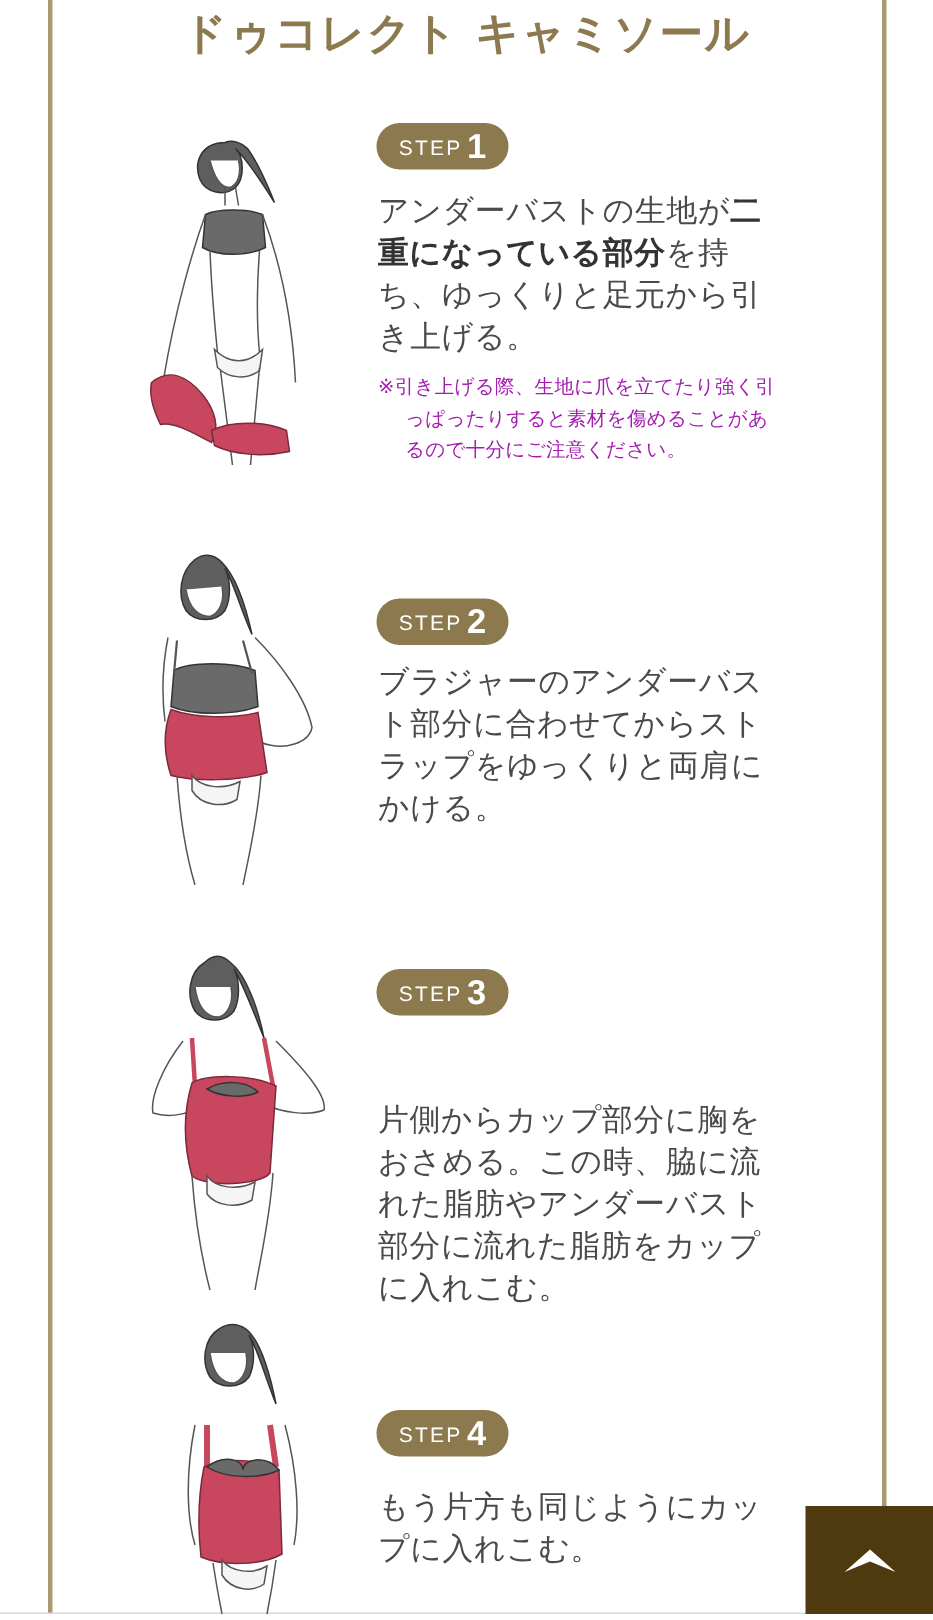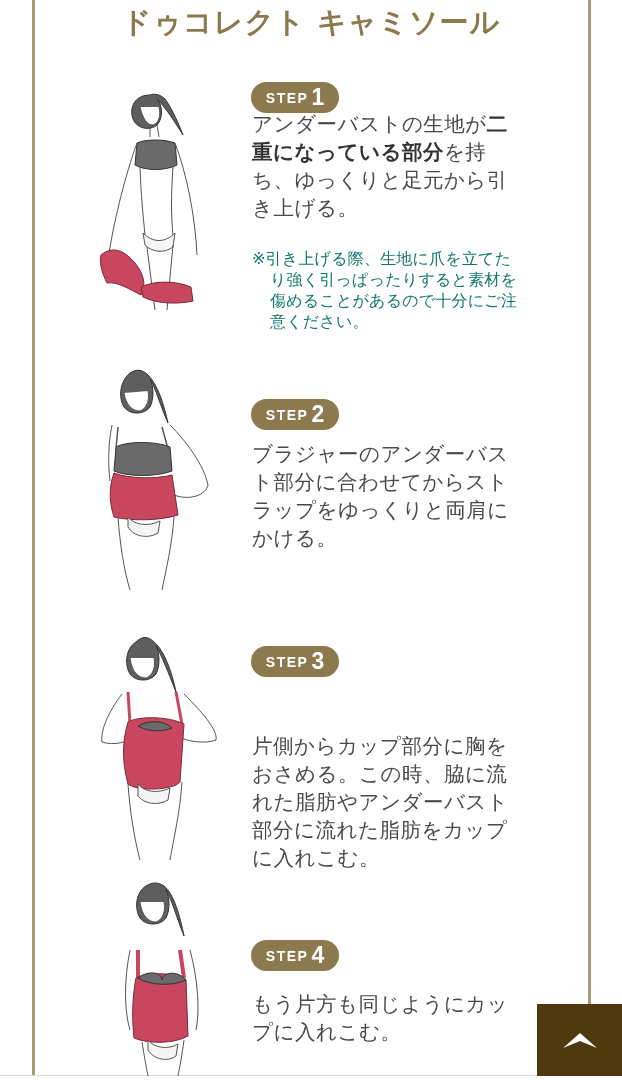--- a/index.html
+++ b/index.html
@@ -23,30 +23,30 @@
       line-height: 40px;
     }
     .step { position: absolute; left: 0; width: 622px; }
     .illus { position: absolute; }
     .badge {
       position: absolute; left: 251px; width: 88px; height: 31px;
       background: #8c7a4e; border-radius: 16px;
       display: flex; align-items: center; justify-content: center; gap: 3px;
       color: #ffffff;
     }
-    .badge .b-label { font-size: 14px; font-weight: bold; letter-spacing: 1.5px; font-family: "Liberation Sans", sans-serif; }
+    .badge .b-label { font-size: 14px; font-weight: normal; letter-spacing: 1.5px; font-family: "Liberation Sans", sans-serif; }
     .badge .b-num { font-size: 23px; font-weight: bold; font-family: "Liberation Sans", sans-serif; line-height: 1; }
     .desc {
       position: absolute; left: 252px; width: 270px;
       font-size: 20.5px; line-height: 28px; color: #4a4a4a; letter-spacing: 0.5px;
     }
     .desc b { font-weight: bold; color: #333; }
     .note {
       position: absolute; left: 252px; width: 270px;
-      font-size: 16px; line-height: 21px; color: #0f766e; letter-spacing: 0.2px;
+      font-size: 13px; line-height: 21px; color: #a21caf; letter-spacing: 0.2px;
       padding-left: 18px; text-indent: -18px;
     }
     .top-btn {
       position: absolute; left: 537px; top: 1004px; width: 85px; height: 72px;
       background: #4f3a10;
       display: flex; align-items: center; justify-content: center; cursor: pointer;
     }
   </style>
 </head>
 <body>
@@ -68,21 +68,21 @@
       <path d="M45 82 C46 110 48 130 50 150 M78 82 C76 110 76 130 78 150" stroke="#555" stroke-width="1" fill="none"></path>
       <path d="M48 148 C58 158 70 158 80 148 L78 162 C70 168 58 168 50 160 Z" fill="#f5f5f5" stroke="#555" stroke-width="1"></path>
       <path d="M52 162 L60 225 M78 160 L72 225" stroke="#555" stroke-width="1" fill="none"></path>
       <path d="M6 170 C18 160 30 166 40 178 C48 188 52 200 46 210 C36 205 22 196 12 198 C8 190 4 180 6 170 Z" fill="#c9465f" stroke="#7a2a3a" stroke-width="1"></path>
       <path d="M46 202 C60 195 82 196 96 202 L98 216 C80 220 60 218 48 212 Z" fill="#c9465f" stroke="#7a2a3a" stroke-width="1"></path>
     </svg>
     <div class="badge" style="top:82px">
       <span class="b-label">STEP</span>
       <span class="b-num">1</span>
     </div>
-    <p class="desc" style="top:110px"><span>アンダーバストの生地が</span><b>二重になっている部分</b><span>を持ち、ゆっくりと足元から引き上げる。</span></p>
+    <p class="desc" style="top:126px"><span>アンダーバストの生地が</span><b>二重になっている部分</b><span>を持ち、ゆっくりと足元から引き上げる。</span></p>
     <p class="note" style="top:248px">※引き上げる際、生地に爪を立てたり強く引っぱったりすると素材を傷めることがあるので十分にご注意ください。</p>
   </section>
 
   <section class="step" style="top:0">
     <svg class="illus" style="left:100px;top:365px" width="115" height="225" viewBox="0 0 115 225">
       <path d="M30 8 C20 16 18 32 24 42 C30 50 44 50 50 42 C54 34 54 22 50 14 C56 24 60 40 68 58 C64 40 58 20 48 10 C42 4 36 4 30 8 Z" fill="#5e5e5e" stroke="#333" stroke-width="1"></path>
       <path d="M24 28 C26 40 32 46 40 46 C46 44 50 36 48 26" fill="#fff" stroke="#555" stroke-width="1"></path>
       <path d="M16 82 C26 76 56 76 70 82 L72 106 C56 112 28 112 14 106 Z" fill="#6a6a6a" stroke="#333" stroke-width="1"></path>
       <path d="M18 62 L16 84 M62 62 L68 84" stroke="#555" stroke-width="1.5" fill="none"></path>
       <path d="M12 60 C8 80 8 100 10 116 M70 60 C86 76 104 100 108 120 C106 130 90 136 74 130" stroke="#555" stroke-width="1" fill="none"></path>

